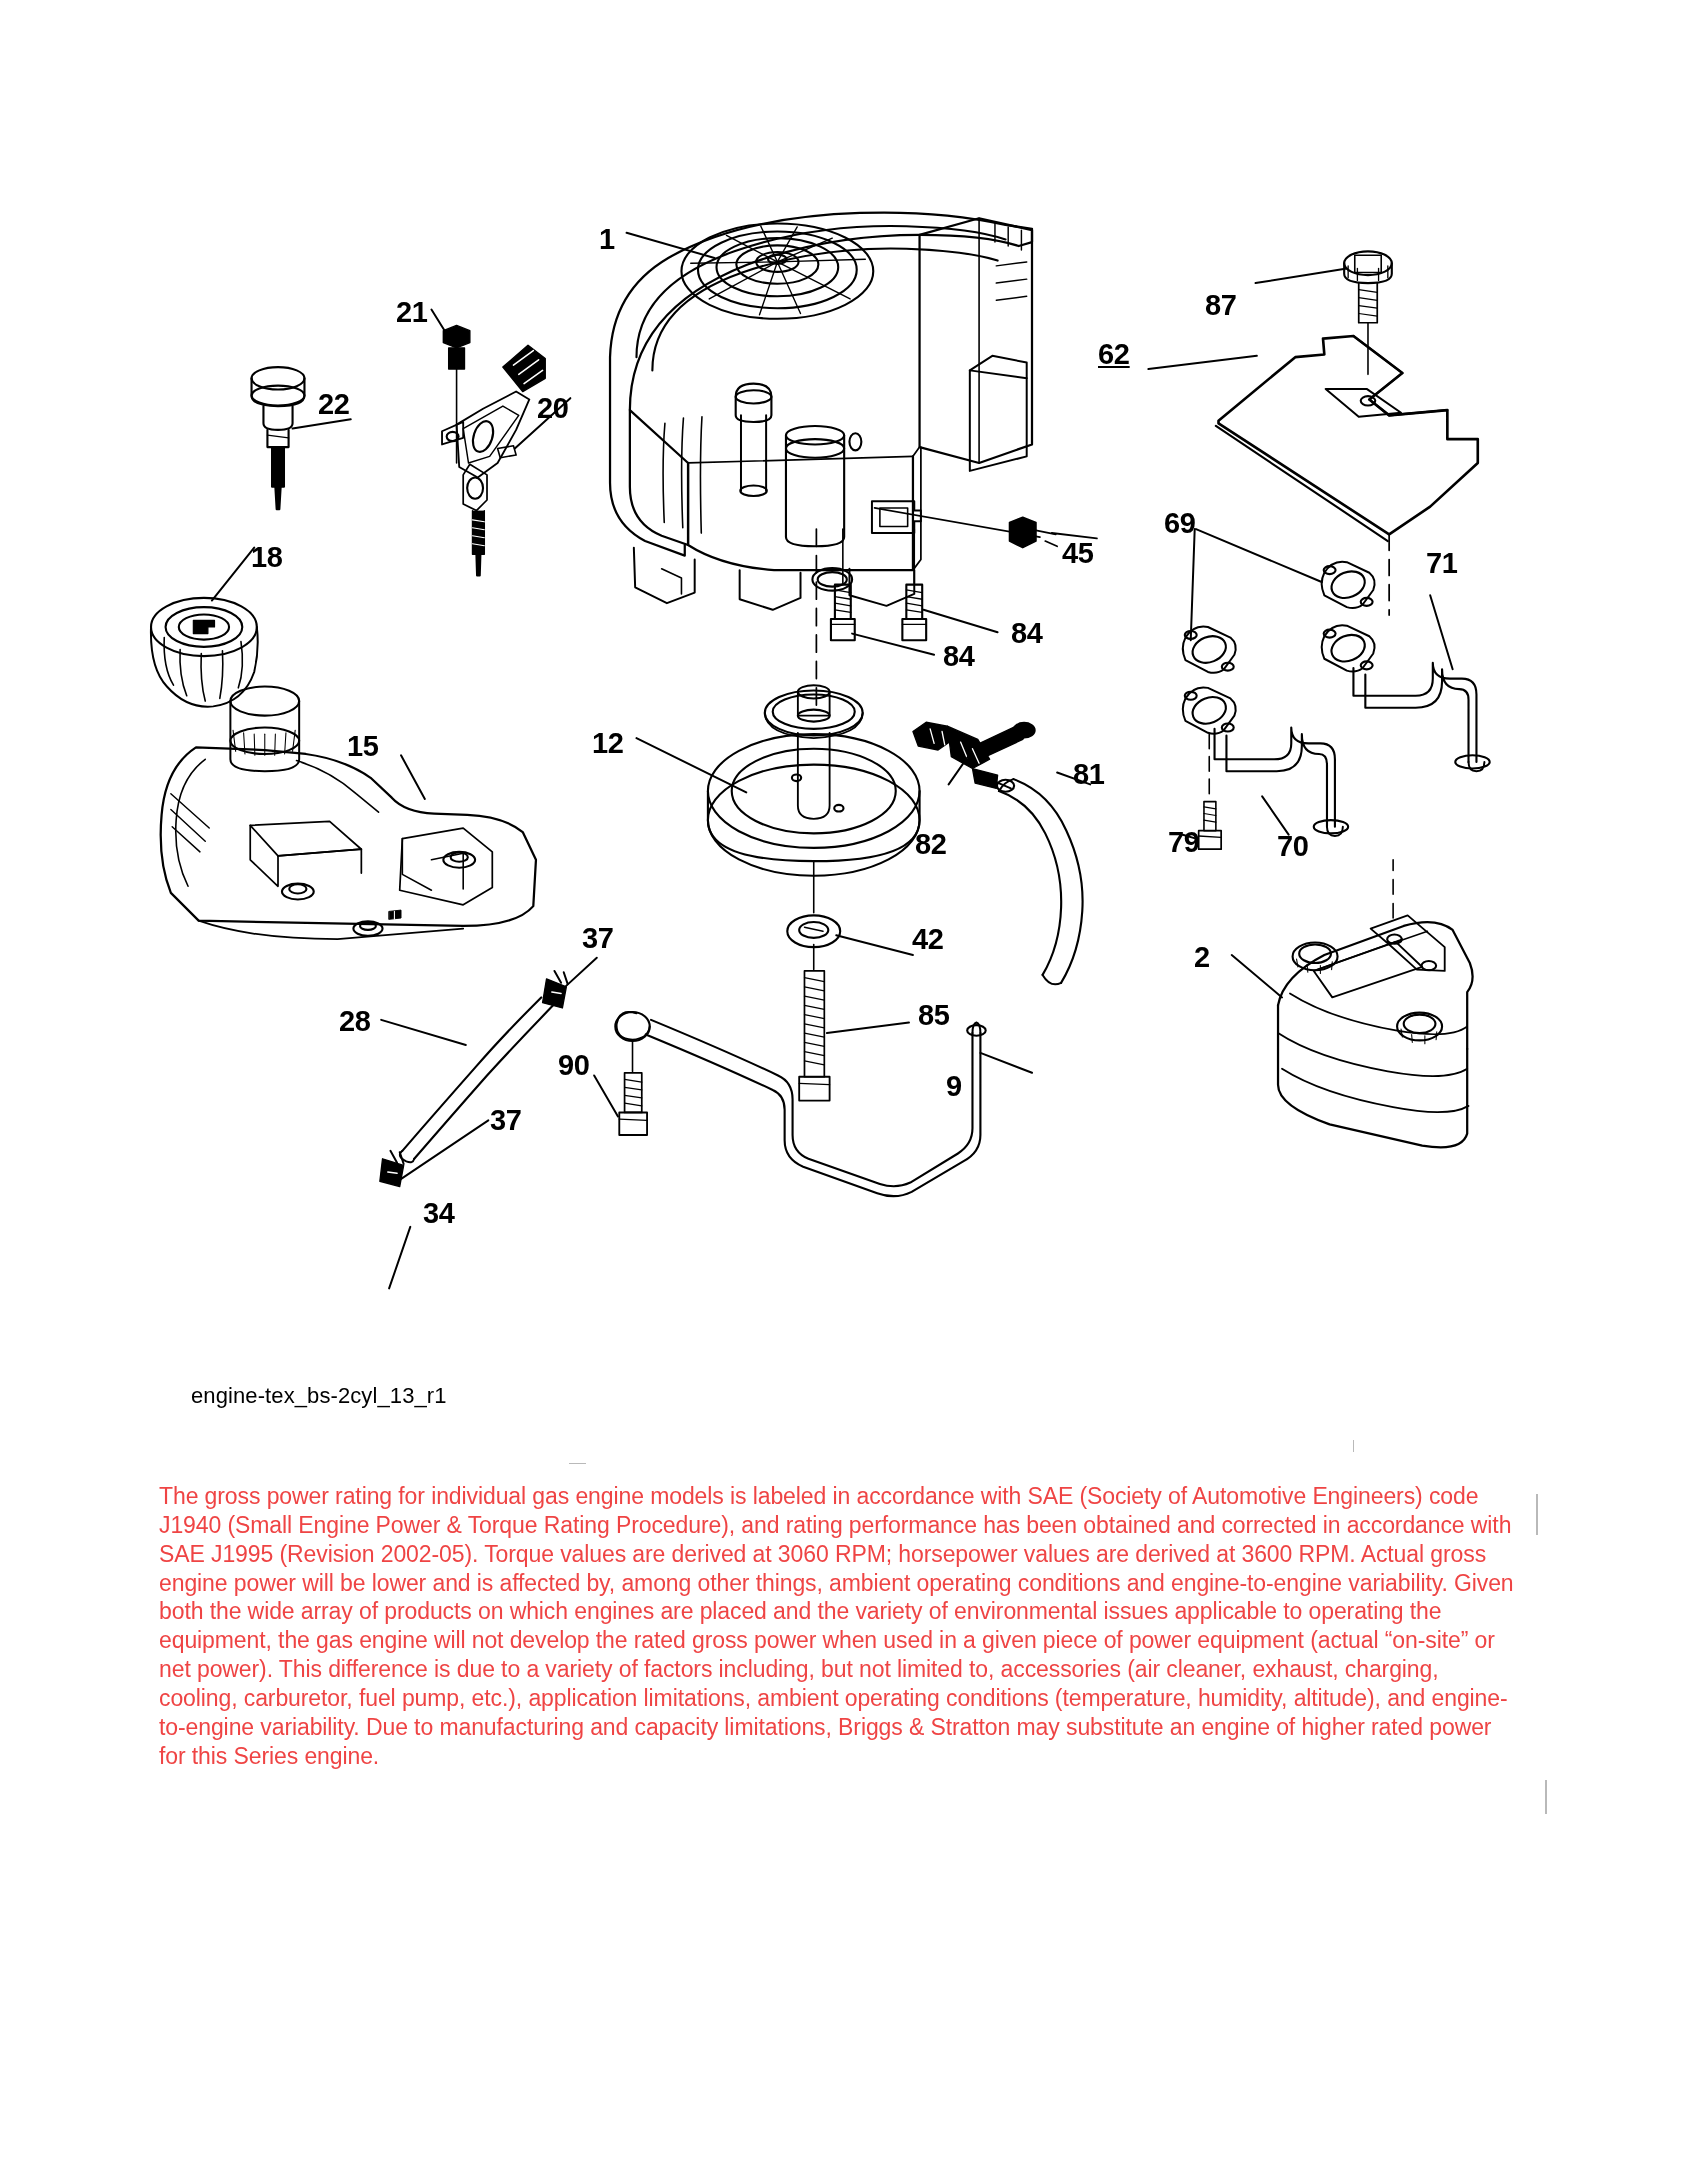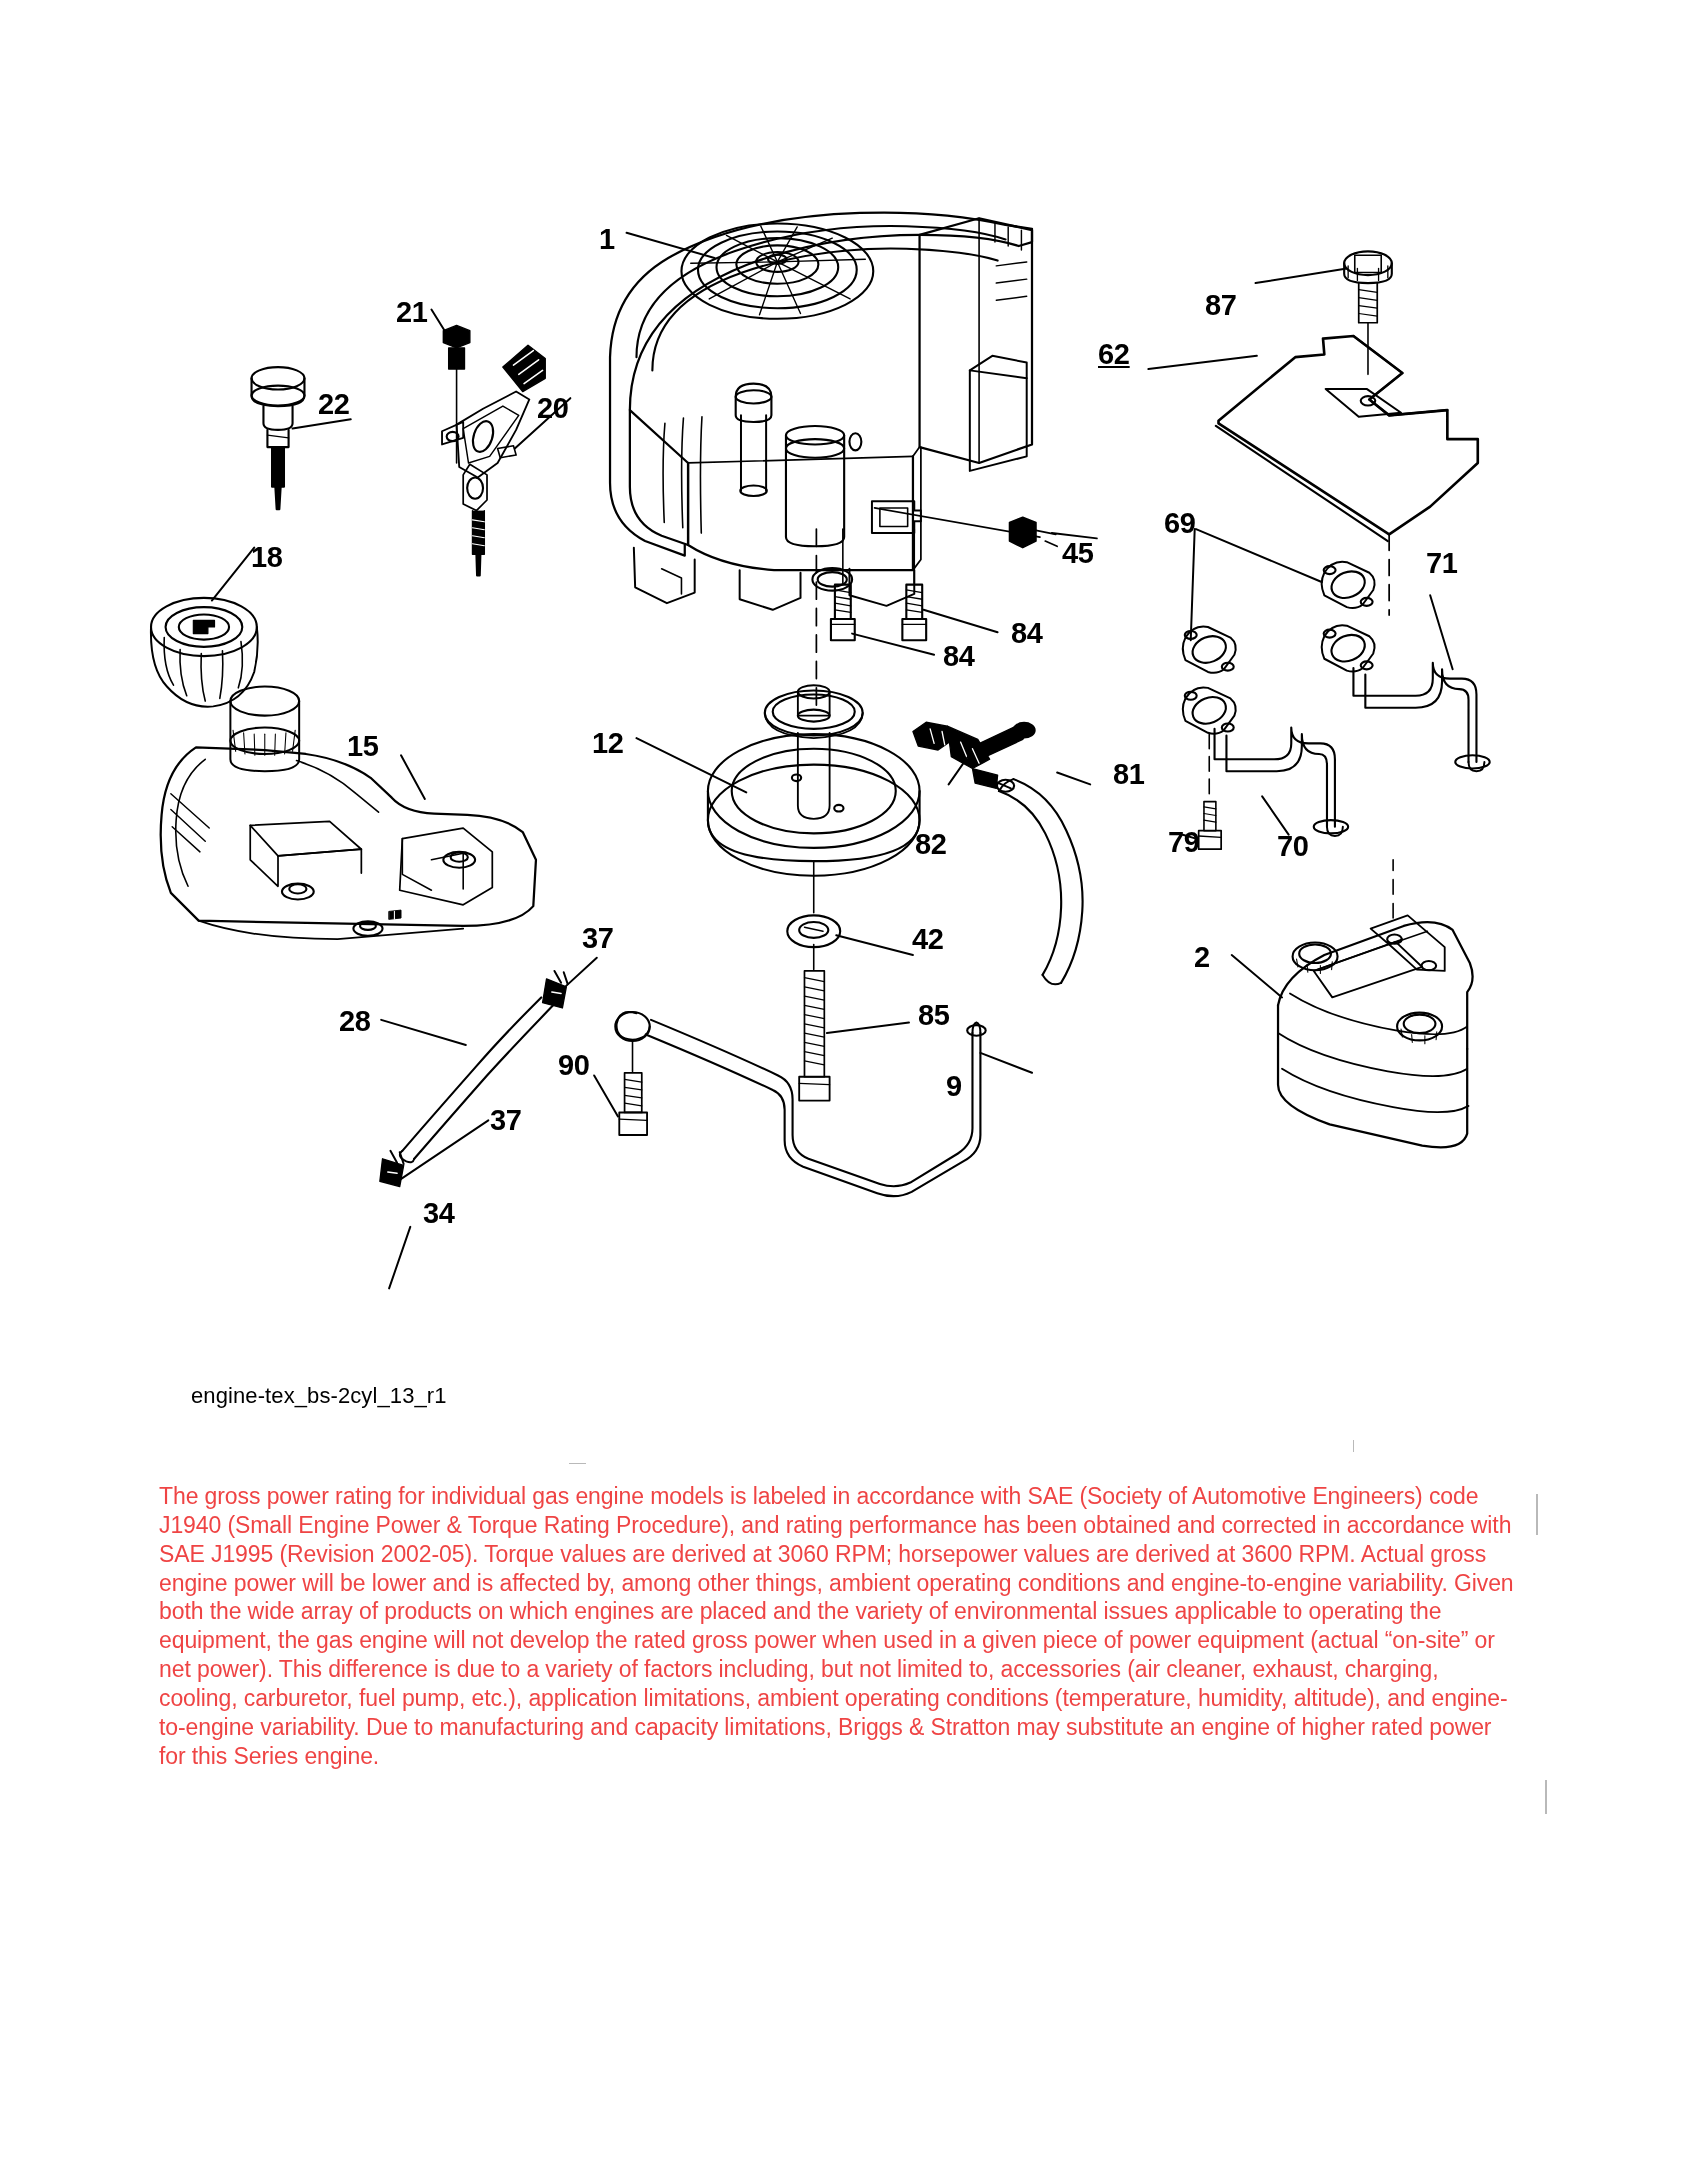--- a/index.html
+++ b/index.html
@@ -631,21 +631,21 @@
   <div class="callout" style="left:1098px; top:340px;text-decoration:underline;">62</div>
   <div class="callout" style="left:251px;  top:543px;">18</div>
   <div class="callout" style="left:1062px; top:539px;">45</div>
   <div class="callout" style="left:1164px; top:509px;">69</div>
   <div class="callout" style="left:1426px; top:549px;">71</div>
   <div class="callout" style="left:943px; top:642px;">84</div>
   <div class="callout" style="left:1011px; top:619px;">84</div>
   <div class="callout" style="left:347px;  top:732px;">15</div>
   <div class="callout" style="left:592px;  top:729px;">12</div>
   <div class="callout" style="left:915px; top:830px;">82</div>
-  <div class="callout" style="left:1073px; top:760px;margin-left:40px;">81</div>
+  <div class="callout" style="left:1073px; top:760px;">81</div>
   <div class="callout" style="left:1168px; top:828px;">79</div>
   <div class="callout" style="left:1277px; top:832px;">70</div>
   <div class="callout" style="left:582px; top:924px;">37</div>
   <div class="callout" style="left:912px; top:925px;">42</div>
   <div class="callout" style="left:1194px; top:943px;">2</div>
   <div class="callout" style="left:339px;  top:1007px;">28</div>
   <div class="callout" style="left:918px; top:1001px;">85</div>
   <div class="callout" style="left:558px;  top:1051px;">90</div>
   <div class="callout" style="left:946px; top:1072px;">9</div>
   <div class="callout" style="left:490px; top:1106px;">37</div>

